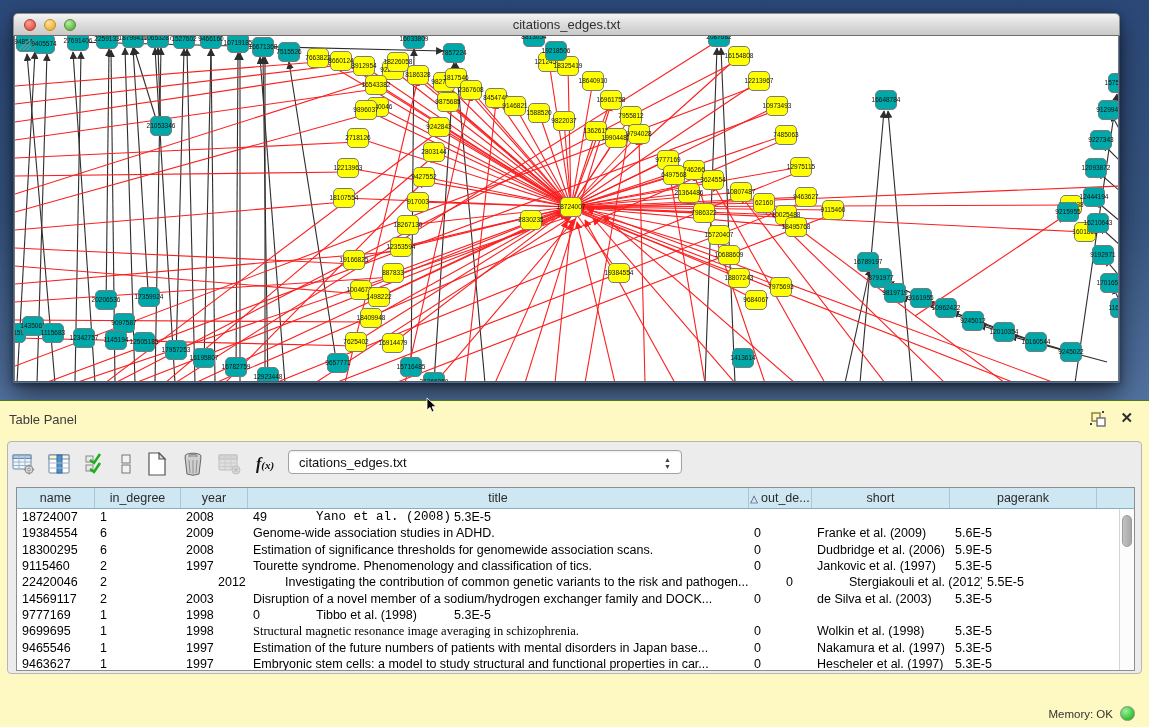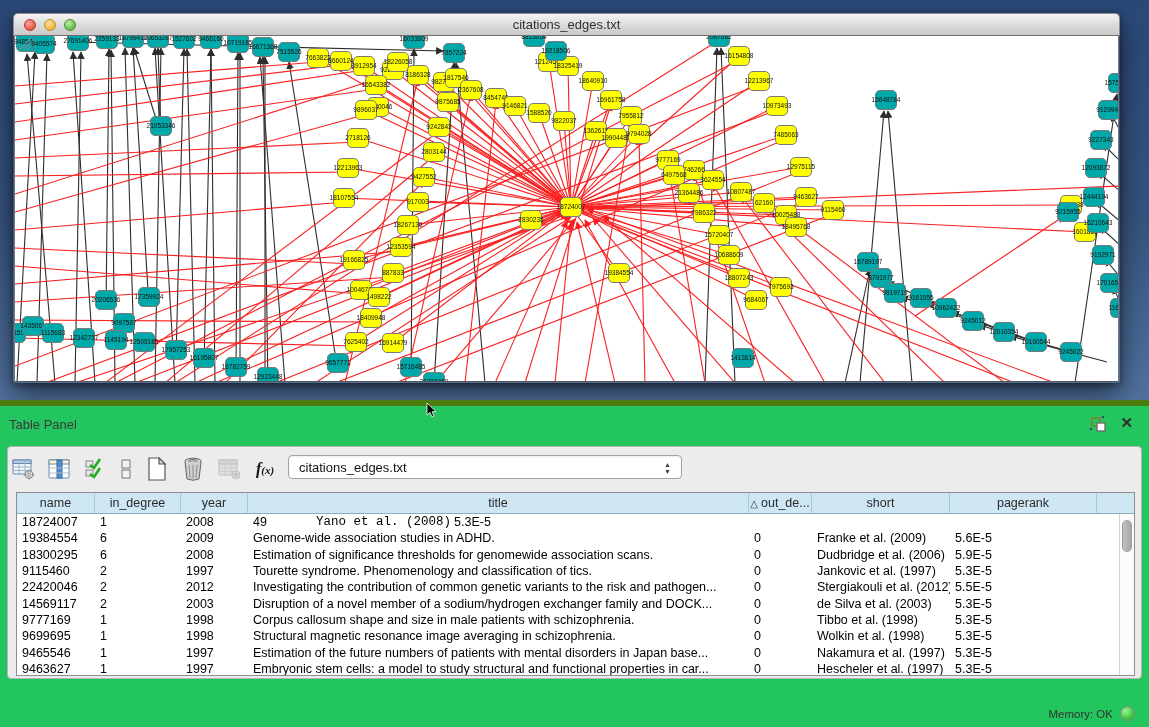--- a/index.html
+++ b/index.html
@@ -19,21 +19,21 @@
   .tl-btn { position:absolute; top:5px; width:12px; height:12px; border-radius:50%; }
   .tl-close { left:10px;  background:radial-gradient(circle at 35% 30%, #ff9d96, #ec6a5e 55%, #c8402f); border:1px solid #b03a2c; }
   .tl-min   { left:30px;  background:radial-gradient(circle at 35% 30%, #ffe2a0, #f5bf4f 55%, #d89b2b); border:1px solid #c08f28; }
   .tl-max   { left:50px;  background:radial-gradient(circle at 35% 30%, #bdeaa8, #74c858 55%, #4d9e33); border:1px solid #4f8f34; }
   .graph-canvas { position:relative; width:1105px; height:346px; margin-left:1px; background:#ffffff;
                   border-left:1px solid #777; border-right:1px solid #777; border-bottom:1px solid #555; overflow:hidden; }
   .graph-canvas svg { position:absolute; left:0; top:0; }
   .resize-grip { position:absolute; right:2px; bottom:2px; width:16px; height:14px; opacity:.7; }
 
   
-  .table-panel { position:absolute; left:0; top:400px; width:1149px; height:327px; background:#22c55e; border-top:6px solid #4d7c0f; }
+  .table-panel { position:absolute; left:0; top:400px; width:1149px; height:327px; background:#fef9c3; border-top:1px solid #4d7c0f; }
   .panel-header { position:relative; height:38px; }
   .panel-title { position:absolute; left:9px; top:11px; font-size:13px; color:#3c3c3c; }
   .panel-float { position:absolute; right:42px; top:10px; width:17px; height:17px; cursor:default; }
   .panel-close { position:absolute; right:16px; top:8px; font-size:15px; font-weight:bold; color:#2e2e2e; cursor:default; }
   .mouse-cursor { position:absolute; left:426px; top:-3px; }
 
   .panel-content { position:absolute; left:7px; top:40px; width:1135px; height:233px;
                    background:#ececec; border:1px solid #b5b5b5; border-radius:4px; }
   .toolbar { position:absolute; left:0; top:6px; height:32px; display:flex; align-items:center; }
   .tb-btn { width:30px; height:28px; display:flex; align-items:center; justify-content:center; margin-right:6px; }
@@ -897,49 +897,48 @@
             <div class="td" style="width: 86px;">2</div>
             <div class="td" style="width: 67px;">1997</div>
             <div class="td" style="width: 501px;">Tourette syndrome. Phenomenology and classification of tics.</div>
             <div class="td" style="width: 63px;">0</div>
             <div class="td" style="width: 138px;">Jankovic et al. (1997)</div>
             <div class="td" style="width: 147px;">5.3E-5</div>
           </div>
           <div class="tr">
             <div class="td" style="width: 78px;">22420046</div>
             <div class="td" style="width: 86px;">2</div>
-            <div class="td" style="width: 67px;">2012</div>
+            <div class="td" style="width: 67px; margin-left: 32px;">2012</div>
             <div class="td" style="width: 501px;">Investigating the contribution of common genetic variants to the risk and pathogen...</div>
             <div class="td" style="width: 63px;">0</div>
             <div class="td" style="width: 138px;">Stergiakouli et al. (2012)</div>
             <div class="td" style="width: 147px;">5.5E-5</div>
           </div>
           <div class="tr">
             <div class="td" style="width: 78px;">14569117</div>
             <div class="td" style="width: 86px;">2</div>
             <div class="td" style="width: 67px;">2003</div>
             <div class="td" style="width: 501px;">Disruption of a novel member of a sodium/hydrogen exchanger family and DOCK...</div>
             <div class="td" style="width: 63px;">0</div>
             <div class="td" style="width: 138px;">de Silva et al. (2003)</div>
             <div class="td" style="width: 147px;">5.3E-5</div>
           </div>
           <div class="tr">
             <div class="td" style="width: 78px;">9777169</div>
             <div class="td" style="width: 86px;">1</div>
             <div class="td" style="width: 67px;">1998</div>
-            <div class="td" style="width: 501px;">Corpus callosum shape and size in male patients with schizophrenia.</div>
             <div class="td" style="width: 63px;">0</div>
             <div class="td" style="width: 138px;">Tibbo et al. (1998)</div>
             <div class="td" style="width: 147px;">5.3E-5</div>
           </div>
           <div class="tr">
             <div class="td" style="width: 78px;">9699695</div>
             <div class="td" style="width: 86px;">1</div>
             <div class="td" style="width: 67px;">1998</div>
-            <div class="td" style="width: 501px;">Structural magnetic resonance image averaging in schizophrenia.</div>
+            <div class="td" style="width: 501px; font-family: Liberation Serif, serif;">Structural magnetic resonance image averaging in schizophrenia.</div>
             <div class="td" style="width: 63px;">0</div>
             <div class="td" style="width: 138px;">Wolkin et al. (1998)</div>
             <div class="td" style="width: 147px;">5.3E-5</div>
           </div>
           <div class="tr">
             <div class="td" style="width: 78px;">9465546</div>
             <div class="td" style="width: 86px;">1</div>
             <div class="td" style="width: 67px;">1997</div>
             <div class="td" style="width: 501px;">Estimation of the future numbers of patients with mental disorders in Japan base...</div>
             <div class="td" style="width: 63px;">0</div>

